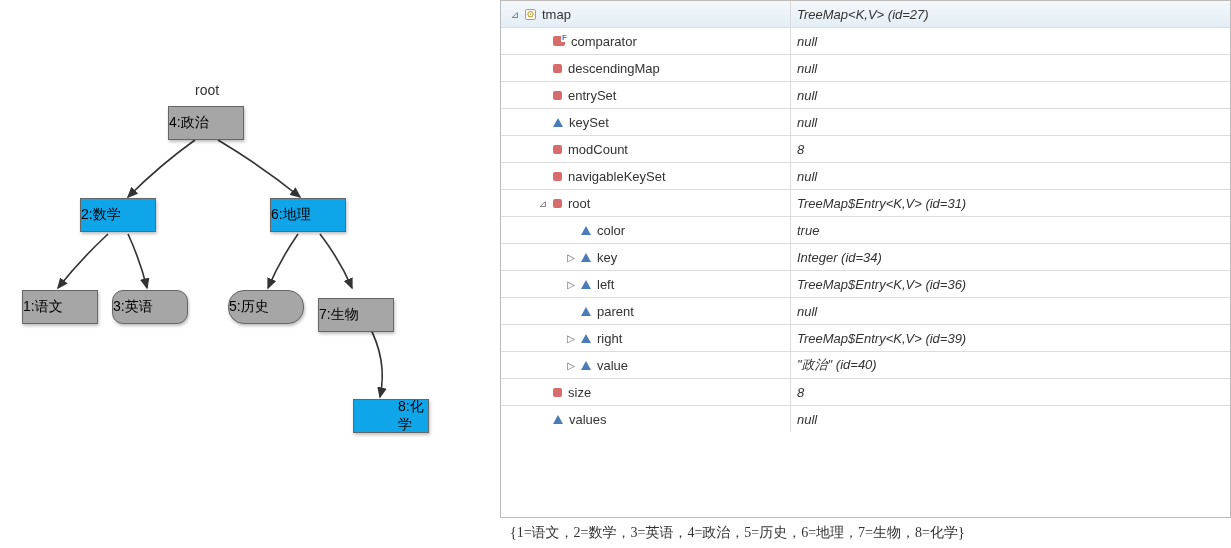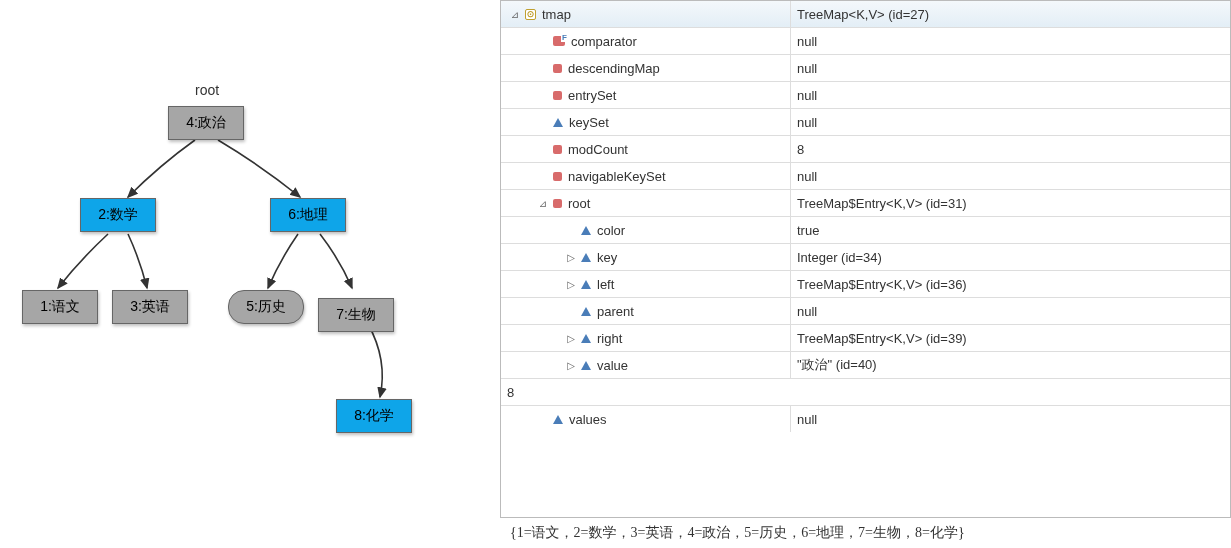--- a/index.html
+++ b/index.html
@@ -8,35 +8,35 @@
   .left-panel { width: 500px; height: 100%; position: relative; }
   .right-panel { width: 731px; height: 100%; display: flex; flex-direction: column; }
   
   .tree-node {
     position: absolute;
     width: 76px;
     height: 34px;
     border: 1px solid #666;
     display: flex;
     align-items: center;
-    justify-content: center;
+    justify-content: flex-start;
     font-size: 14px;
     box-shadow: 1px 2px 3px rgba(0,0,0,0.25);
   }
   .tree-node.gray { background: #a6a6a6; color: #000; }
   .tree-node.pink { background: #0ea5e9; color: #000; }
   .root-label { position: absolute; font-size: 14px; color: #333; }
   
   svg.edges { position: absolute; top: 0; left: 0; width: 500px; height: 548px; pointer-events: none; }
   
   .debug-table { flex: 1; border: 1px solid #bbb; border-top: none; overflow: hidden; }
   .dbg-row { display: flex; height: 27px; align-items: stretch; border-top: 1px solid #ddd; }
   .dbg-row.header { background: linear-gradient(#f4f8fb, #e3eef6); border-top: 1px solid #bbb; }
   .dbg-name-col { width: 290px; display: flex; align-items: center; border-right: 1px solid #ddd; padding-right: 4px; }
-  .dbg-val-col { flex: 1; display: flex; align-items: center; padding-left: 6px; color: #333; }
+  .dbg-val-col { flex: 1; display: flex; align-items: center; padding-left: 6px; color: #333; font-style: italic; }
   .expander { width: 12px; text-align: center; color: #666; font-size: 10px; display: inline-block; }
   .indent { display: inline-block; }
   .field-icon { width: 12px; height: 12px; display: inline-flex; align-items: center; justify-content: center; margin: 0 6px 0 4px; font-size: 9px; font-weight: bold; border-radius: 2px; }
   .ico-obj { border: 1px solid #c0a030; background: #fff; color: #c0a030; width: 11px; height: 11px; }
   .ico-red { background: #d86b6b; color: #fff; width: 9px; height: 9px; }
   .ico-blue { width: 0; height: 0; border-left: 5px solid transparent; border-right: 5px solid transparent; border-bottom: 9px solid #4a7db8; margin: 0 6px 0 4px; }
   .ico-redF { background: #d86b6b; color: #fff; width: 12px; height: 10px; position: relative; }
   .ico-redF::after { content: "F"; position: absolute; top: -3px; right: -3px; font-size: 8px; color: #4a7db8; background:#fff; padding:0 1px; }
   .fname { color: #333; }
   
@@ -70,30 +70,30 @@
       </div>
     <div class="tree-node pink" style="left:80px; top:198px;">
         <span>2:数学</span>
       </div>
     <div class="tree-node pink" style="left:270px; top:198px;">
         <span>6:地理</span>
       </div>
     <div class="tree-node gray" style="left:22px; top:290px;">
         <span>1:语文</span>
       </div>
-    <div class="tree-node gray" style="left:112px; top:290px;">
+    <div class="tree-node gray" style="left:112px; top:290px;border-radius:11px;">
         <span>3:英语</span>
       </div>
     <div class="tree-node gray" style="left:228px; top:290px;border-radius:16px;">
         <span>5:历史</span>
       </div>
     <div class="tree-node gray" style="left:318px; top:298px;">
         <span>7:生物</span>
       </div>
-    <div class="tree-node pink" style="left:336px; top:399px;">
+    <div class="tree-node pink" style="left:353px; top:399px;padding-left:44px;">
         <span>8:化学</span>
       </div>
   </div>
 
   <div class="right-panel">
     <div class="debug-table" id="debug-table">
         <div class="dbg-row header">
           <div class="dbg-name-col">
             <span class="indent" style="width: 8px;"></span>
             <span class="expander">⊿</span>
@@ -213,20 +213,26 @@
         <div class="dbg-row">
           <div class="dbg-name-col">
             <span class="indent" style="width: 64px;"></span>
             <span class="expander">▷</span>
             <span class="ico-blue"></span>
             <span class="fname">value</span>
           </div>
           <div class="dbg-val-col">"政治" (id=40)</div>
         </div>
         <div class="dbg-row">
+          <div class="dbg-name-col">
+            <span class="indent" style="width: 36px;"></span>
+            <span class="expander"></span>
+            <span class="field-icon ico-red"></span>
+            <span class="fname">size</span>
+          </div>
           <div class="dbg-val-col">8</div>
         </div>
         <div class="dbg-row">
           <div class="dbg-name-col">
             <span class="indent" style="width: 36px;"></span>
             <span class="expander"></span>
             <span class="ico-blue"></span>
             <span class="fname">values</span>
           </div>
           <div class="dbg-val-col">null</div>

